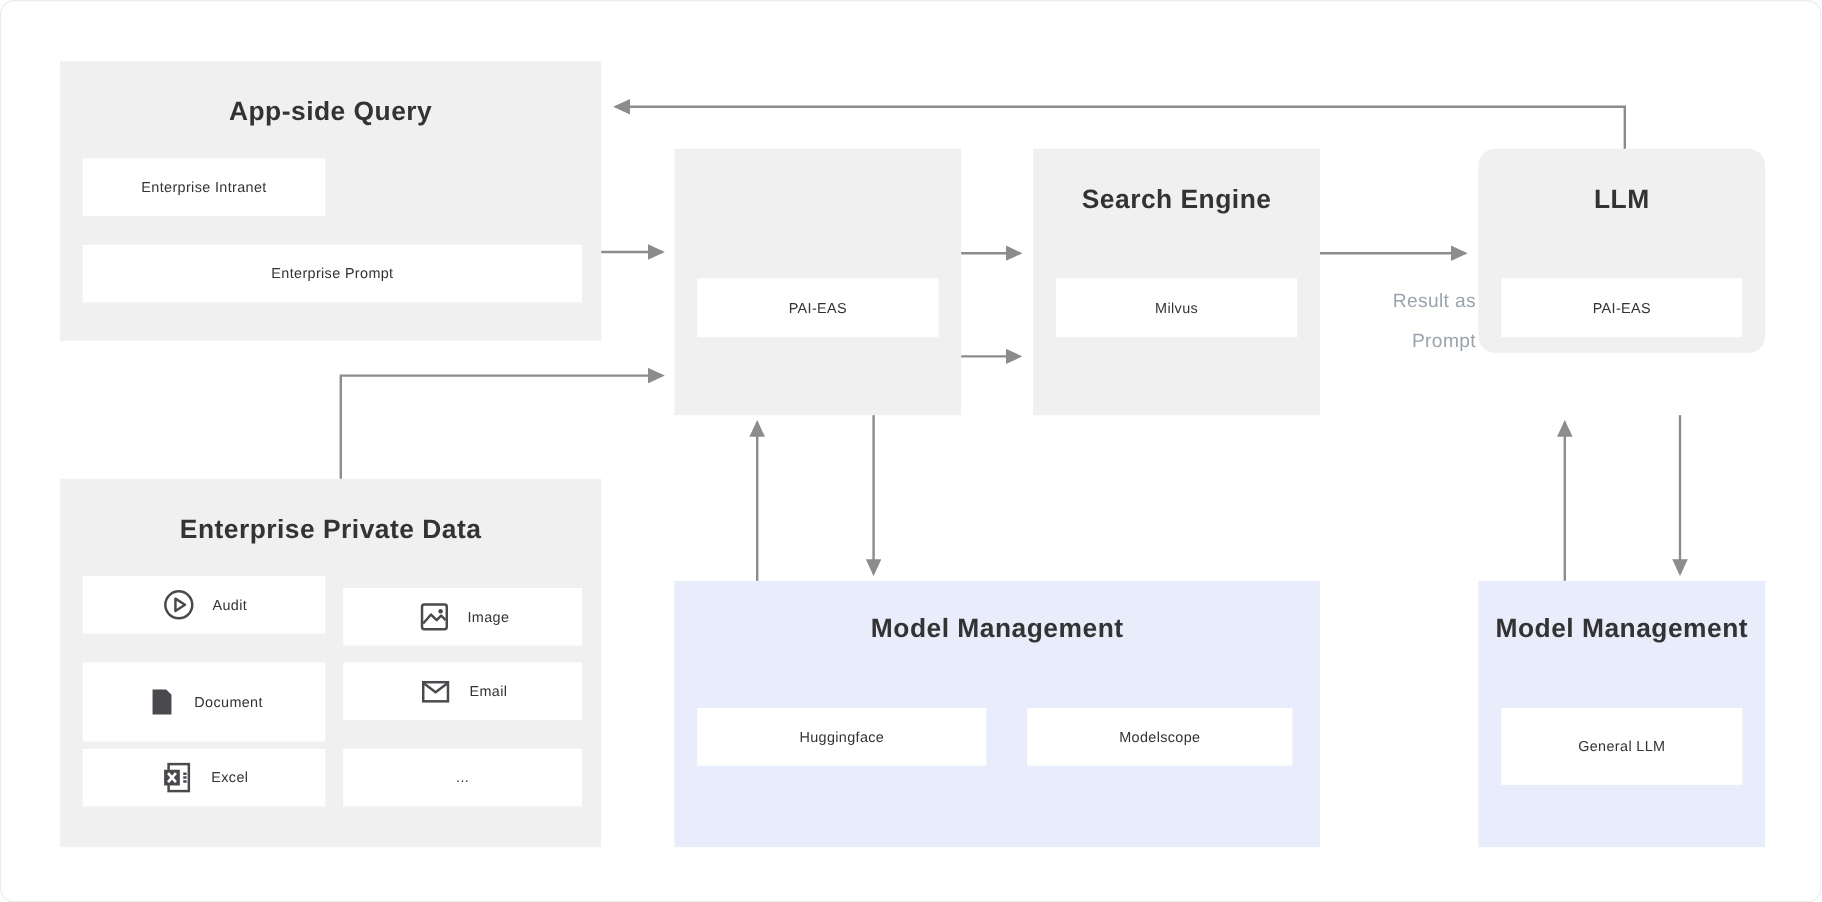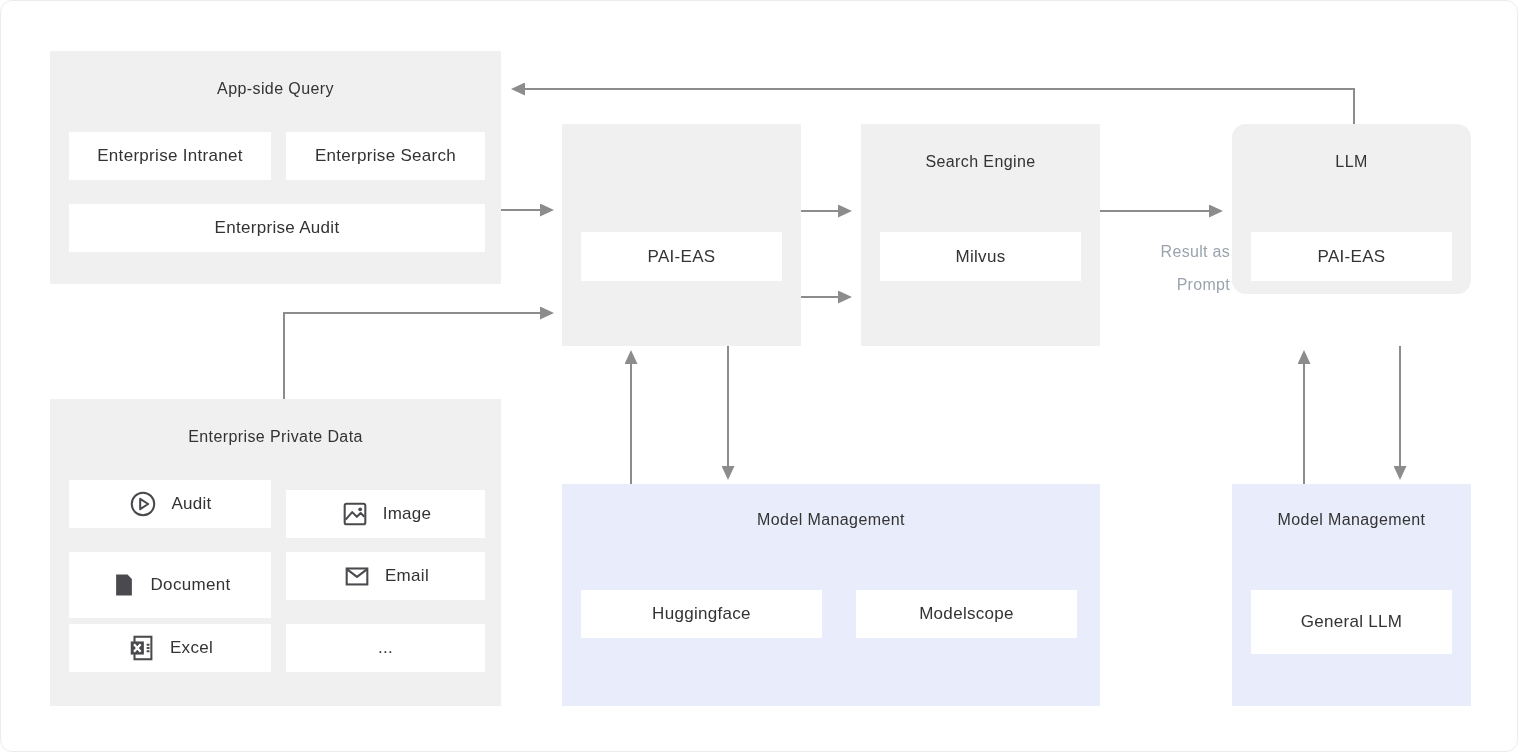--- a/index.html
+++ b/index.html
@@ -22,28 +22,29 @@
     font-family:"Liberation Sans","DejaVu Sans",sans-serif;
     color:var(--text-dark);
     overflow:hidden;
   }
   .panel{position:absolute;box-sizing:border-box;}
   .panel.gray{background:var(--panel-gray);}
   .panel.blue{background:var(--panel-blue);}
   .panel-title{
     position:absolute;left:0;right:0;top:29px;
     text-align:center;
-    font-size:16px;letter-spacing:.4px;
+    font-size:22px;letter-spacing:.4px;
     color:var(--text-dark);
+    font-weight:bold;
   }
   .chip{
     position:absolute;
     background:var(--chip-white);
     display:flex;align-items:center;justify-content:center;
-    font-size:17px;letter-spacing:.3px;
+    font-size:12px;letter-spacing:.3px;
     color:var(--text-dark);
     box-sizing:border-box;
   }
   .chip .icon{display:flex;align-items:center;margin-right:13px;}
   .chip .icon svg{display:block;}
   .arrows{position:absolute;left:0;top:0;pointer-events:none;}
   .arrows .ln{stroke:var(--arrow);stroke-width:2;fill:none;}
   .ah-fill{fill:var(--arrow);}
   .result-label{
     position:absolute;left:1101px;top:234px;width:128px;
@@ -53,22 +54,21 @@
   }
 </style>
 </head>
 <body>
 
 <div class="stage">
 
   <div class="panel gray" style="left:49px;top:50px;width:451px;height:233px;">
     <div class="panel-title">App-side Query</div>
     <div class="chip" style="left:19px;top:81px;width:202px;height:48px;">Enterprise Intranet</div>
-    <div class="chip" style="left:236px;top:81px;width:199px;height:48px;">Enterprise Search</div>
-    <div class="chip" style="left:19px;top:153px;width:416px;height:48px;">Enterprise Audit</div>
+    <div class="chip" style="left:19px;top:153px;width:416px;height:48px;">Enterprise Prompt</div>
   </div>
 
   <div class="panel gray" style="left:49px;top:398px;width:451px;height:307px;">
     <div class="panel-title">Enterprise Private Data</div>
 
     <div class="chip" style="left:19px;top:81px;width:202px;height:48px;">
       <span class="icon">
         <svg width="30" height="30" viewBox="0 0 32 32">
           <circle cx="16" cy="16" r="12" fill="none" stroke="var(--icon)" stroke-width="2.2"></circle>
           <path d="M13 10.5 L21.5 16 L13 21.5 Z" fill="none" stroke="var(--icon)" stroke-width="2.2" stroke-linejoin="round"></path>

